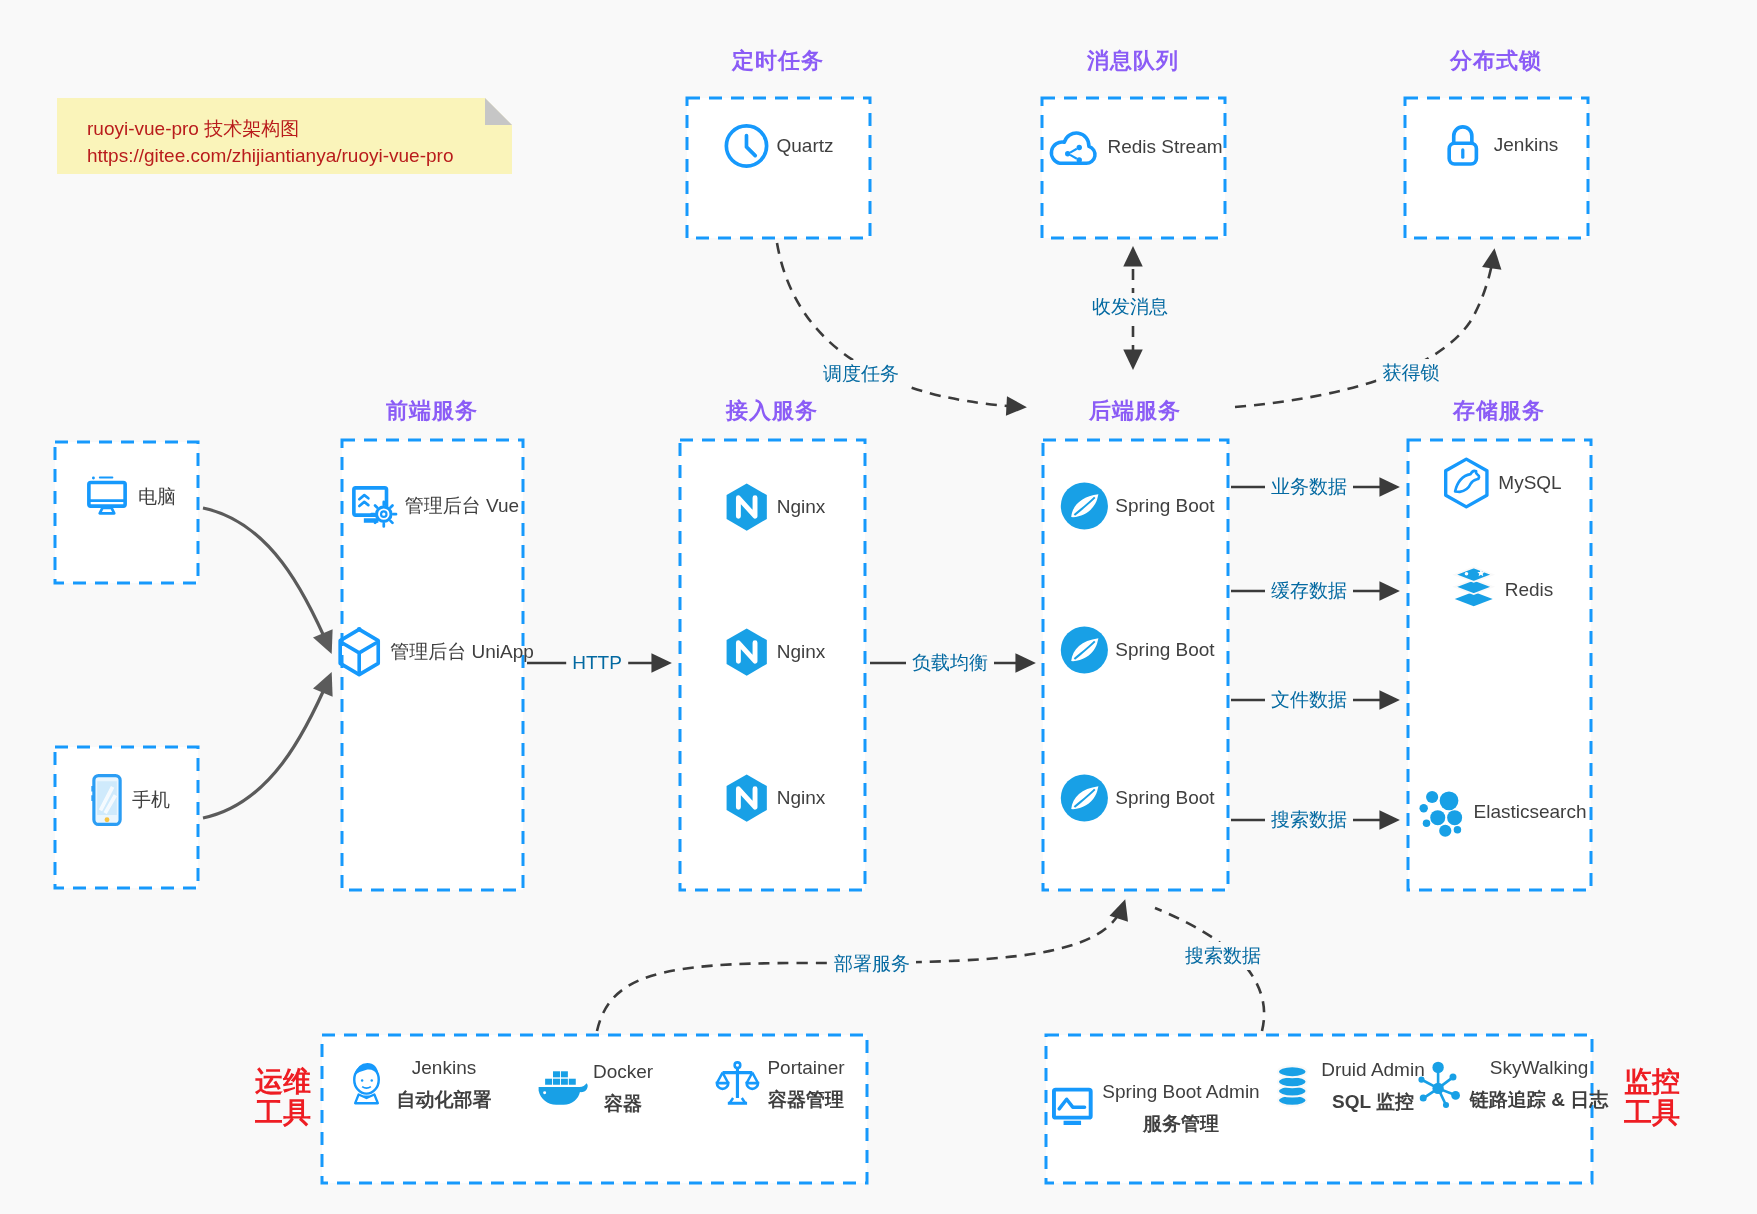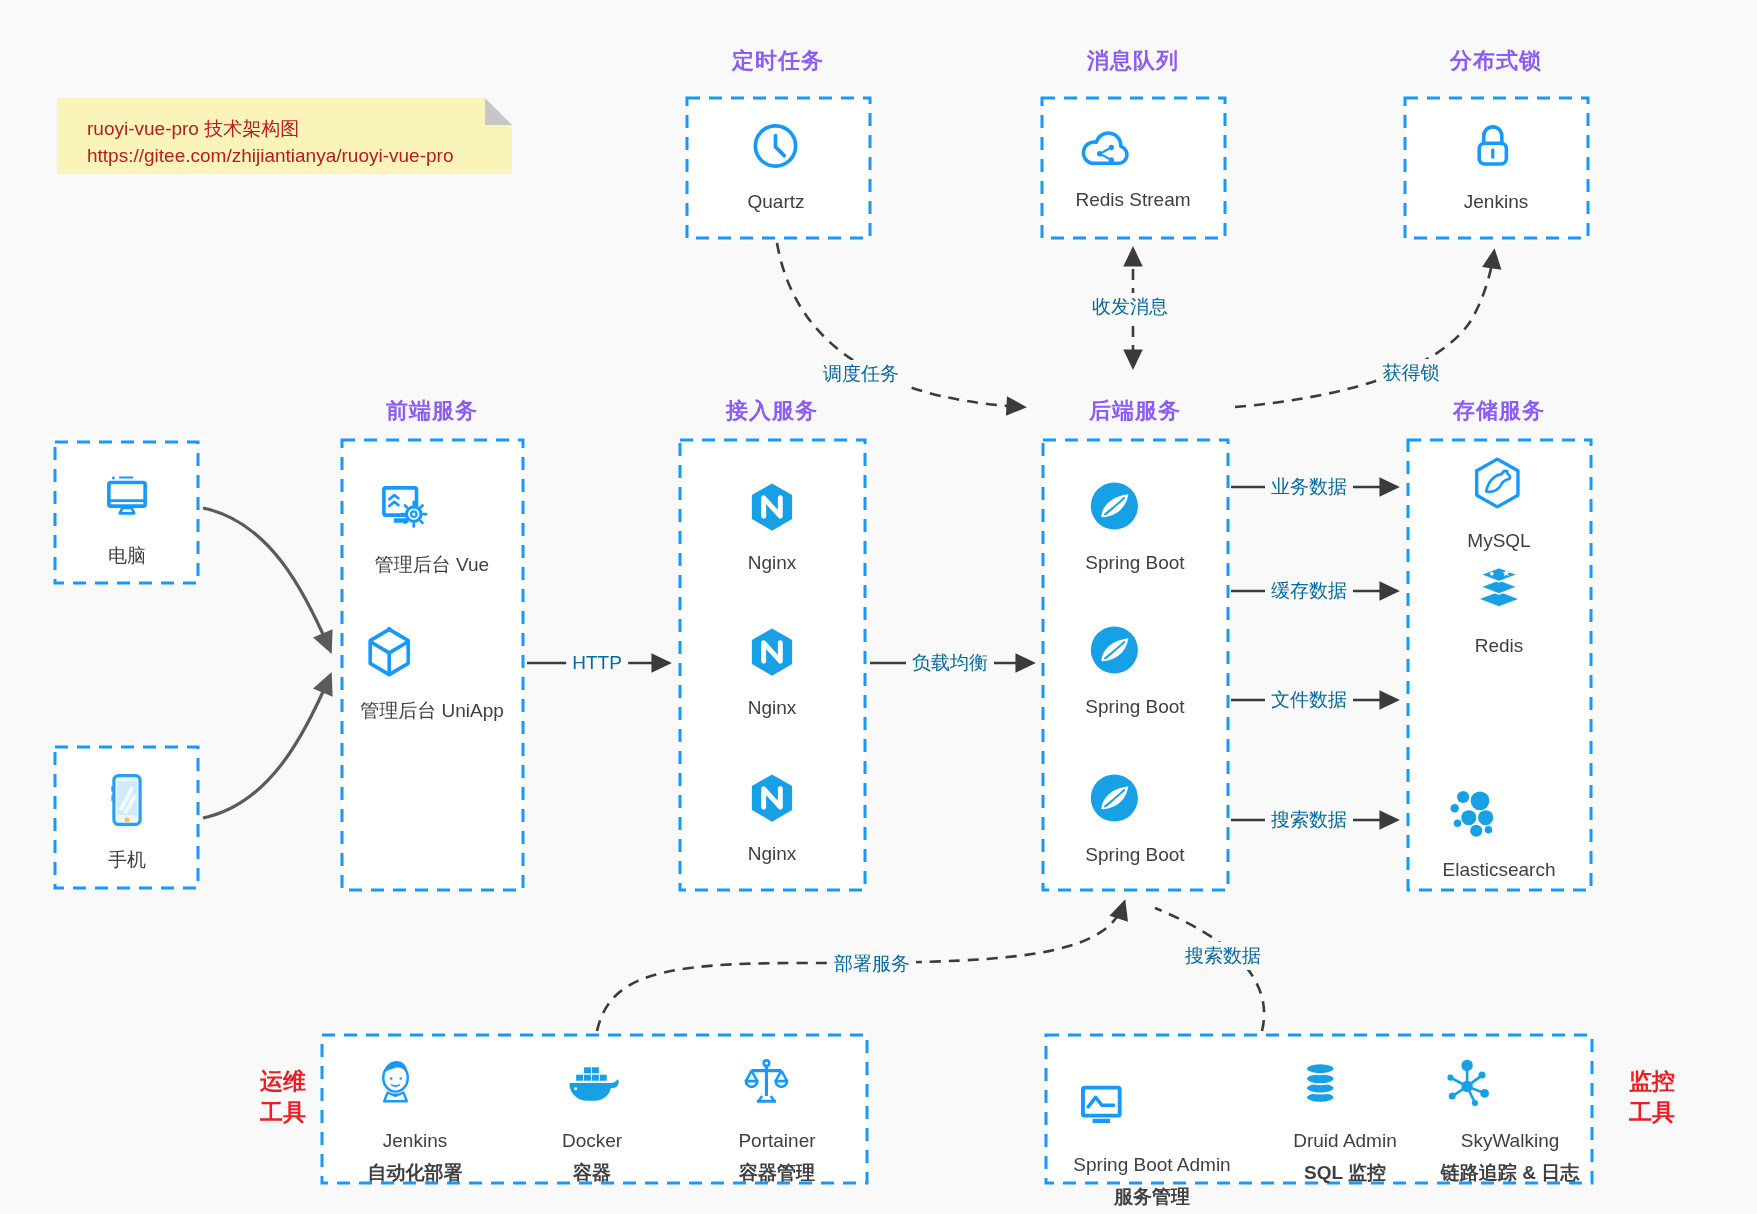--- a/index.html
+++ b/index.html
@@ -1,20 +1,20 @@
 <!DOCTYPE html>
 <html><head>
 <meta charset="utf-8">
 <style>
   html,body{margin:0;padding:0;background:#f9f9f9;font-family:"Liberation Sans","DejaVu Sans",sans-serif;}
   .stage{position:relative;width:1757px;height:1214px;background:#f9f9f9;overflow:hidden;}
   #canvas{position:absolute;left:0;top:0;}
   .group-title{position:absolute;transform:translate(-50%,-50%);color:#8b5cf6;font-size:22px;font-weight:bold;white-space:nowrap;letter-spacing:1px;}
-  .side-title{position:absolute;transform:translate(-50%,-50%);color:#ee1d23;font-size:23px;font-weight:bold;text-align:center;line-height:31px;white-space:nowrap;}
-  .node{position:absolute;transform:translateX(-50%);display:flex;flex-direction:column;gap:17px;}
+  .side-title{position:absolute;transform:translate(-50%,-50%);color:#ee1d23;font-size:28px;font-weight:bold;text-align:center;line-height:31px;white-space:nowrap;}
+  .node{position:absolute;transform:translateX(-50%);display:flex;align-items:center;gap:2px;}
   .node-label{color:#3f3f3f;font-size:19px;white-space:nowrap;text-align:center;}
   .node-label .sub{display:block;margin-top:5px;font-weight:bold;}
   .two-line{line-height:27px;}
   .edge-label{position:absolute;transform:translate(-50%,-50%);background:#f9f9f9;color:#0369a1;font-size:19px;padding:1px 6px;white-space:nowrap;}
   .note{position:absolute;left:57px;top:98px;width:455px;height:76px;background:#faf4ba;color:#b91c1c;font-size:19px;line-height:27px;padding:17px 0 0 30px;box-sizing:border-box;}
   .note .fold{position:absolute;top:0;right:0;}
   .ic{display:block;}
 </style>
 </head>
 <body>

